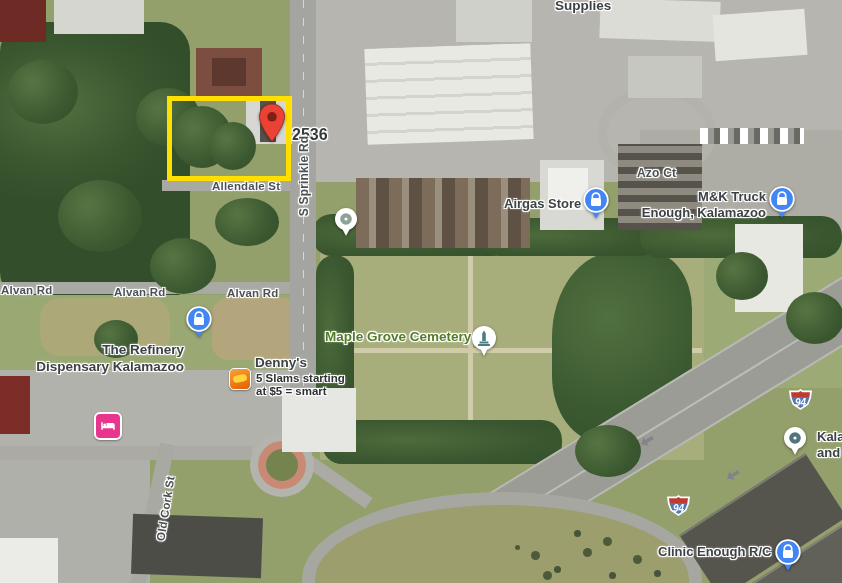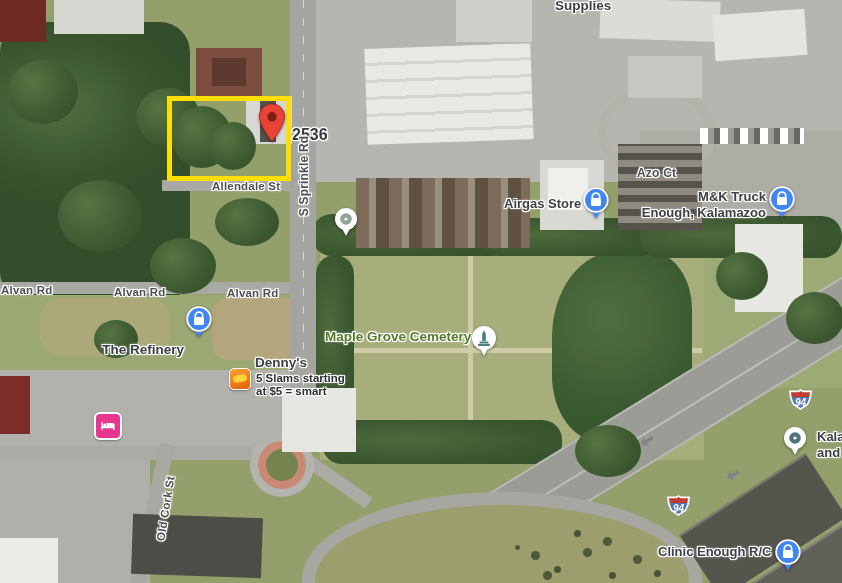--- a/index.html
+++ b/index.html
@@ -154,20 +154,21 @@
   </div>
   <svg class="abs pin" style="left:769px;top:186px;" width="26" height="33" viewBox="0 0 26 33">
     <path d="M13 31.5 L7.5 22 h11 Z" fill="#4285f4"></path>
     <circle cx="13" cy="13" r="11.8" fill="#4285f4" stroke="#ffffff" stroke-width="1.8"></circle>
     <path d="M9.3 11.2 v-1.4 a3.7 3.7 0 0 1 7.4 0 v1.4" fill="none" stroke="#fff" stroke-width="1.7"></path>
     <rect x="8" y="11" width="10" height="8" rx="1.6" fill="#fff"></rect>
   </svg>
 
   <div class="abs plabel halo" style="left:36px;top:307px;width:148px;font-size:13.5px;line-height:16.5px;text-align:right;margin-top:35px;">
     <div>The Refinery</div>
+    <div>Dispensary Kalamazoo</div>
   </div>
   <svg class="abs pin" style="left:186px;top:306px;" width="26" height="33" viewBox="0 0 26 33">
     <path d="M13 31.5 L7.5 22 h11 Z" fill="#4285f4"></path>
     <circle cx="13" cy="13" r="11.8" fill="#4285f4" stroke="#ffffff" stroke-width="1.8"></circle>
     <path d="M9.3 11.2 v-1.4 a3.7 3.7 0 0 1 7.4 0 v1.4" fill="none" stroke="#fff" stroke-width="1.7"></path>
     <rect x="8" y="11" width="10" height="8" rx="1.6" fill="#fff"></rect>
   </svg>
 
   <div class="abs" style="left:229px;top:368px;width:20px;height:20px;border-radius:5px;background:linear-gradient(160deg,#f9a13b,#e35f00);border:1px solid #fff;box-shadow:0 1px 2px rgba(0,0,0,.35);">
     <div class="abs" style="left:3px;top:6px;width:14px;height:7px;border-radius:4px;background:#ffd43a;transform:rotate(-12deg);"></div>

